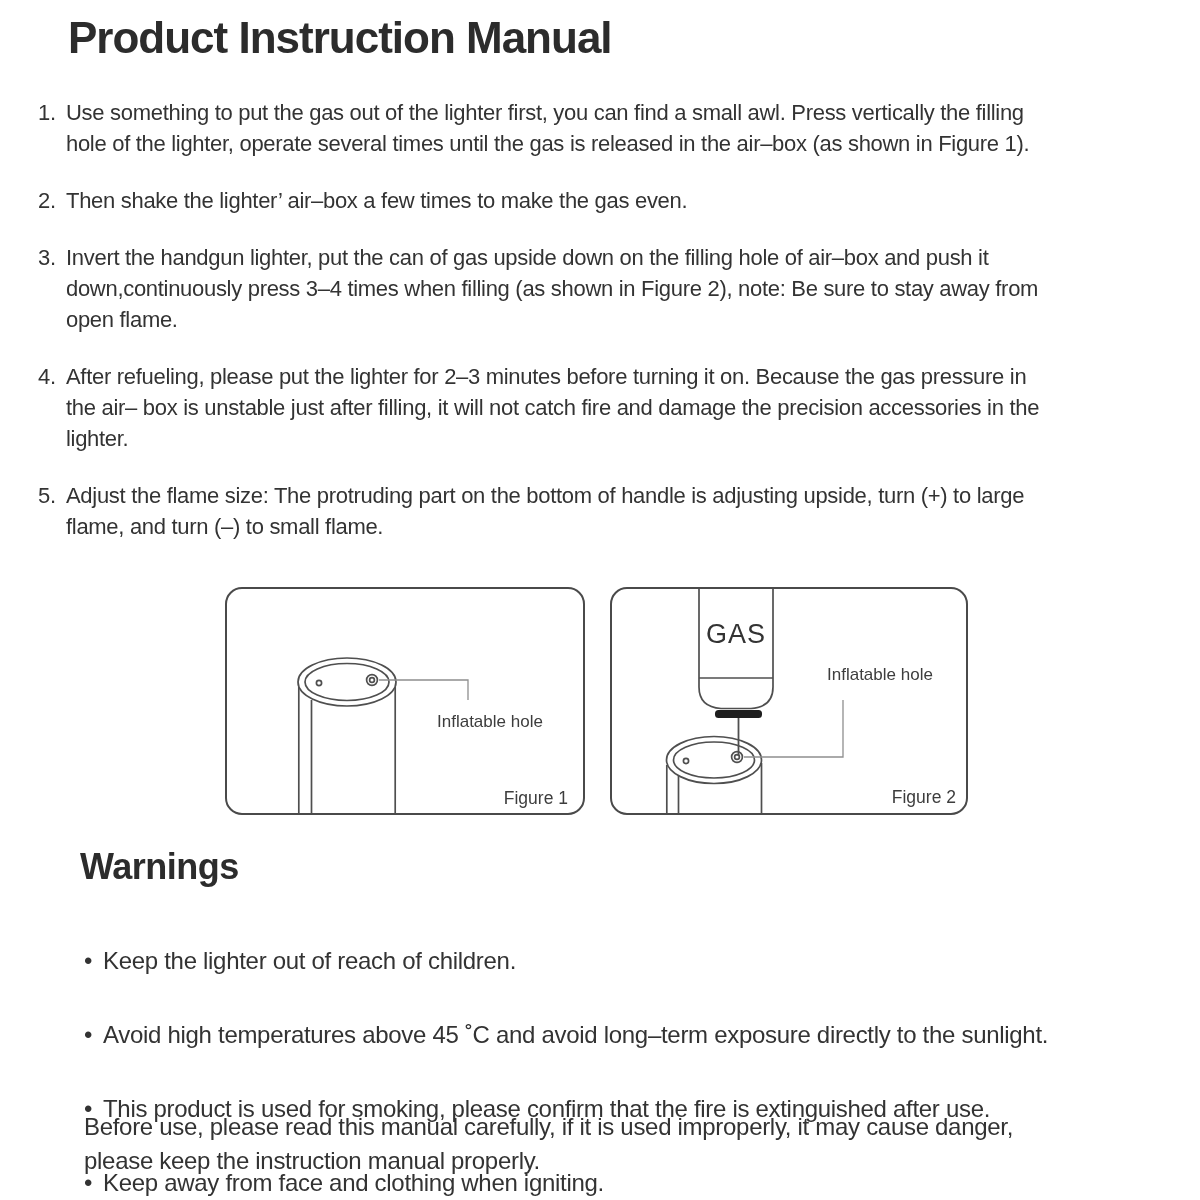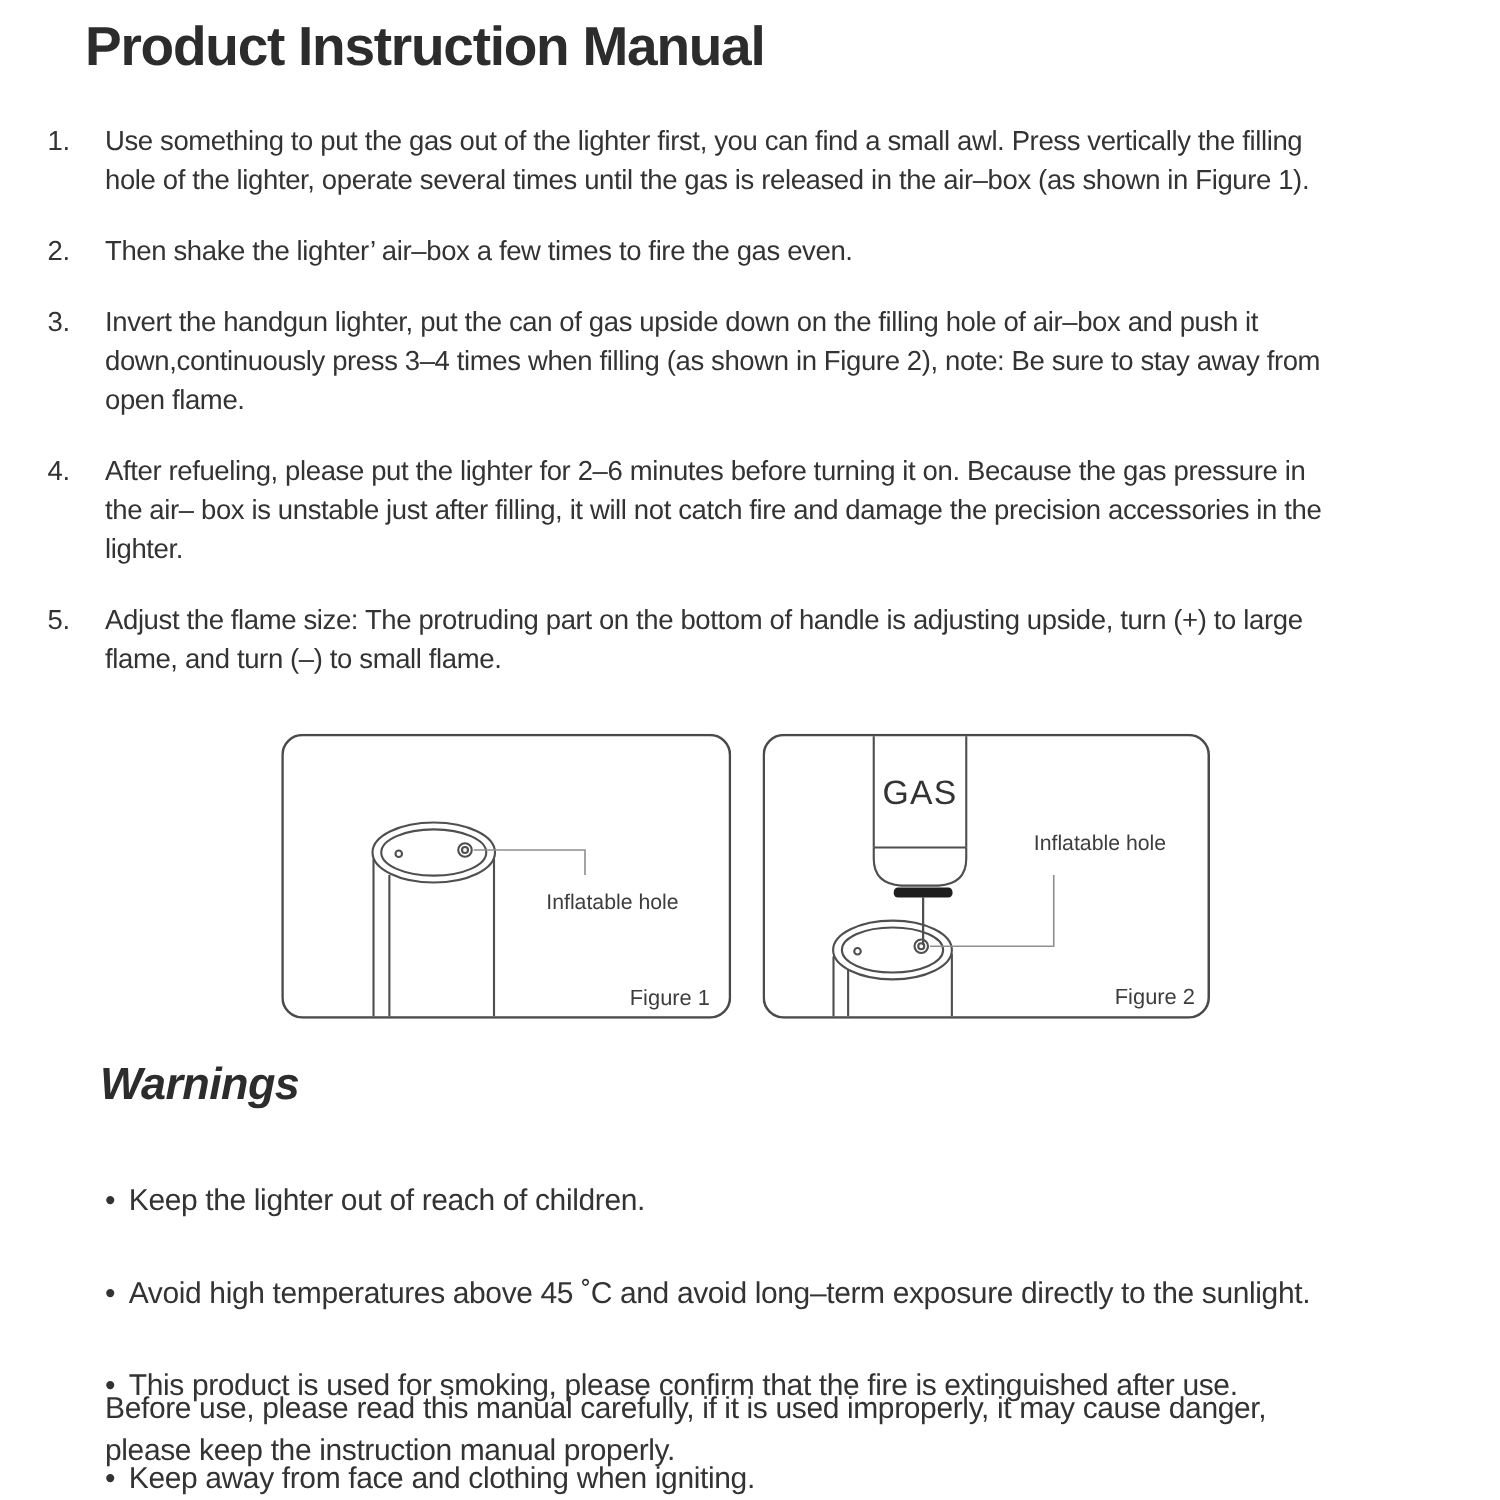--- a/index.html
+++ b/index.html
@@ -14,30 +14,30 @@
     line-height:1.15; white-space:nowrap;
   }
   .instructions {
     position:absolute; left:38px; top:97px; width:1130px; list-style:none;
   }
   .instr {
     display:flex; margin-bottom:26px;
     font-size:22px; line-height:31px; letter-spacing:-0.3px; color:#333333;
   }
   .instr .num { flex:none; width:28px; }
-  .instr .txt { flex:1; white-space:pre-wrap; max-width:1100px;margin-left:18px; }
+  .instr .txt { flex:1; white-space:pre-wrap; max-width:1100px; }
   .figure-svg { position:absolute; display:block; }
   #fig1 { left:225px; top:587px; }
   #fig2 { left:610px; top:587px; }
   .fig-label { font-family:"Liberation Sans", sans-serif; font-size:17px; fill:#3d3d3d; }
   .fig-caption { font-family:"Liberation Sans", sans-serif; font-size:17.5px; fill:#3d3d3d; }
   .gas-label { font-family:"Liberation Sans", sans-serif; font-size:27px; letter-spacing:1px; fill:#333333; }
   .warnings-heading {
     position:absolute; left:80px; top:845px;
-    font-size:36px; font-weight:700; letter-spacing:-0.5px; color:#2c2c2c; line-height:1.2;font-style:italic;
+    font-size:36px; font-weight:700; letter-spacing:-0.5px; color:#2c2c2c; line-height:1.2;
   }
   .warnings-list {
     position:absolute; left:84px; top:904px; width:1070px; list-style:none;
   }
   .warn {
     position:relative; padding-left:19px;
     font-size:24px; line-height:34px; letter-spacing:-0.3px; color:#333333;margin-top:40px;
   }
   .warn::before { content:"\2022"; position:absolute; left:0; top:0; }
   .warnings-footer {
@@ -54,31 +54,31 @@
   <h1 class="page-title">Product Instruction Manual</h1>
 
   <ol class="instructions">
     <li class="instr">
       <span class="num">1.</span>
       <span class="txt">Use something to put the gas out of the lighter first, you can find a small awl. Press vertically the filling
 hole of the lighter, operate several times until the gas is released in the air–box (as shown in Figure 1).</span>
     </li>
     <li class="instr">
       <span class="num">2.</span>
-      <span class="txt">Then shake the lighter’ air–box a few times to fire the gas even.</span>
+      <span class="txt">Then shake the lighter’ air–box a few times to make the gas even.</span>
     </li>
     <li class="instr">
       <span class="num">3.</span>
       <span class="txt">Invert the handgun lighter, put the can of gas upside down on the filling hole of air–box and push it
 down,continuously press 3–4 times when filling (as shown in Figure 2), note: Be sure to stay away from
 open flame.</span>
     </li>
     <li class="instr">
       <span class="num">4.</span>
-      <span class="txt">After refueling, please put the lighter for 2–6 minutes before turning it on. Because the gas pressure in
+      <span class="txt">After refueling, please put the lighter for 2–3 minutes before turning it on. Because the gas pressure in
 the air– box is unstable just after filling, it will not catch fire and damage the precision accessories in the
 lighter.</span>
     </li>
     <li class="instr">
       <span class="num">5.</span>
       <span class="txt">Adjust the flame size: The protruding part on the bottom of handle is adjusting upside, turn (+) to large
 flame, and turn (–) to small flame.</span>
     </li>
   </ol>
 

